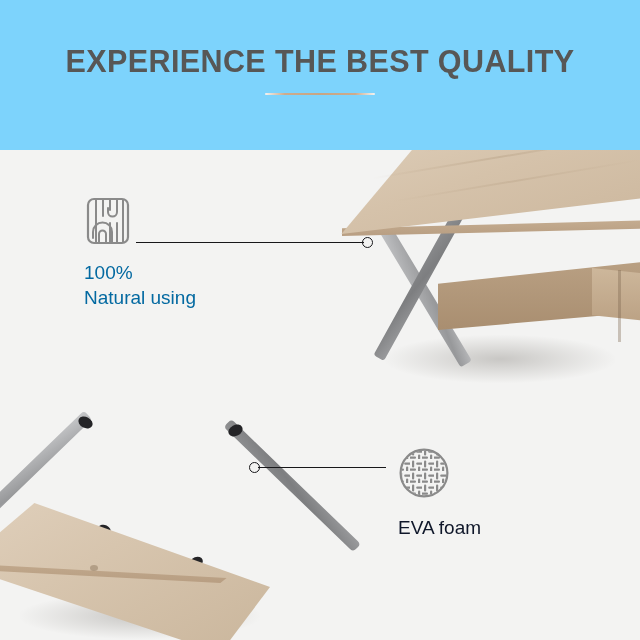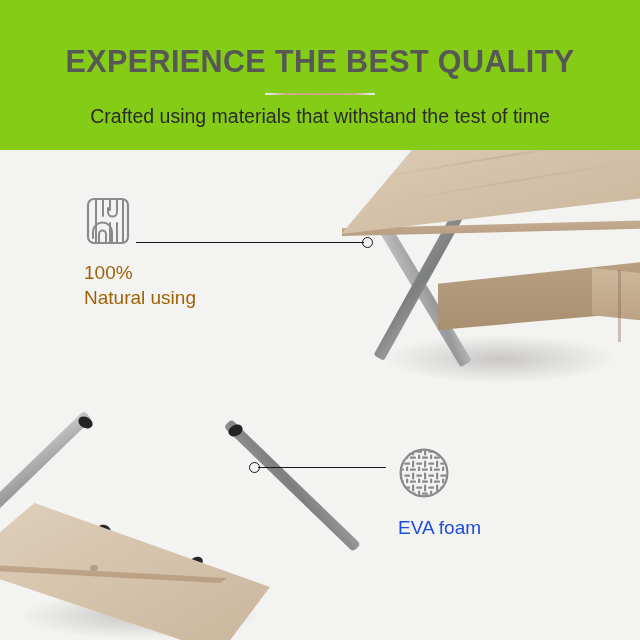--- a/index.html
+++ b/index.html
@@ -15,21 +15,21 @@
     background: #f3f3f2;
     font-family: "Liberation Sans", sans-serif;
   }
 
   
   #header {
     position: absolute;
     left: 0; top: 0;
     width: 640px;
     height: 150px;
-    background: #84cc16;
+    background: #7dd3fc;
     z-index: 40;
   }
   #title {
     position: absolute;
     left: 0; top: 44px;
     width: 640px;
     text-align: center;
     font-size: 30.5px;
     font-weight: bold;
     letter-spacing: 0.4px;
@@ -105,22 +105,22 @@
 
   #callout-wood { left: 84px; top: 196px; }
   #callout-eva  { left: 398px; top: 447px; }
 
   .callout-label {
     font-size: 19px;
     line-height: 25px;
     white-space: nowrap;
     font-family: "Liberation Sans", sans-serif;
   }
-  #callout-wood .callout-label { color: #a16207; margin-top: 14px; }
-  #callout-eva  .callout-label { color: #1d4ed8; margin-top: 16px; }
+  #callout-wood .callout-label { color: #0369a1; margin-top: 14px; }
+  #callout-eva  .callout-label { color: #0f172a; margin-top: 16px; }
 
   .icon-box { width: 48px; height: 50px; }
   .icon-circle { width: 52px; height: 52px; }
 
   
   .wood-top-surface {
     position: absolute;
     background: linear-gradient(162deg, #e6d9c8 0%, #ddcdb8 28%, #d5c2aa 58%, #cbb69c 100%);
   }
   .wood-edge {
@@ -150,21 +150,20 @@
   }
 </style>
 </head>
 <body>
 
 <div id="page">
 
   <div id="header">
     <div id="title">EXPERIENCE THE BEST QUALITY</div>
     <div id="divider"></div>
-    <div id="subtitle">Crafted using materials that withstand the test of time</div>
   </div>
 
   <div id="stage">
 
     <div class="photo" id="photo-top">
 
       <div class="shadow-soft" style="left:55px; top:185px; width:230px; height:48px;"></div>
 
       <div class="alu-leg" style="left:36px; top:58px; width:13px; height:182px;
            transform: rotate(-31deg); transform-origin: 50% 0%;

